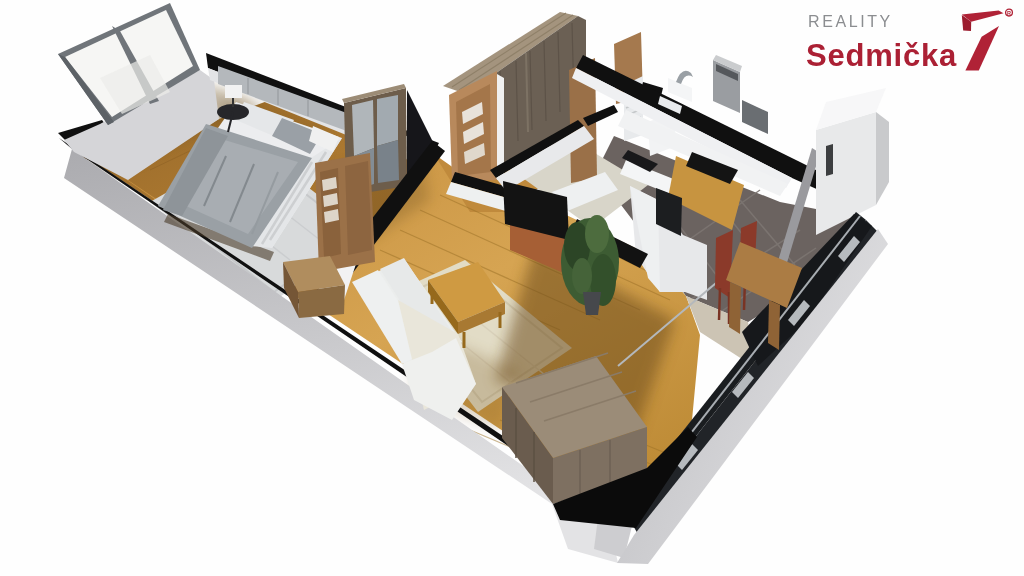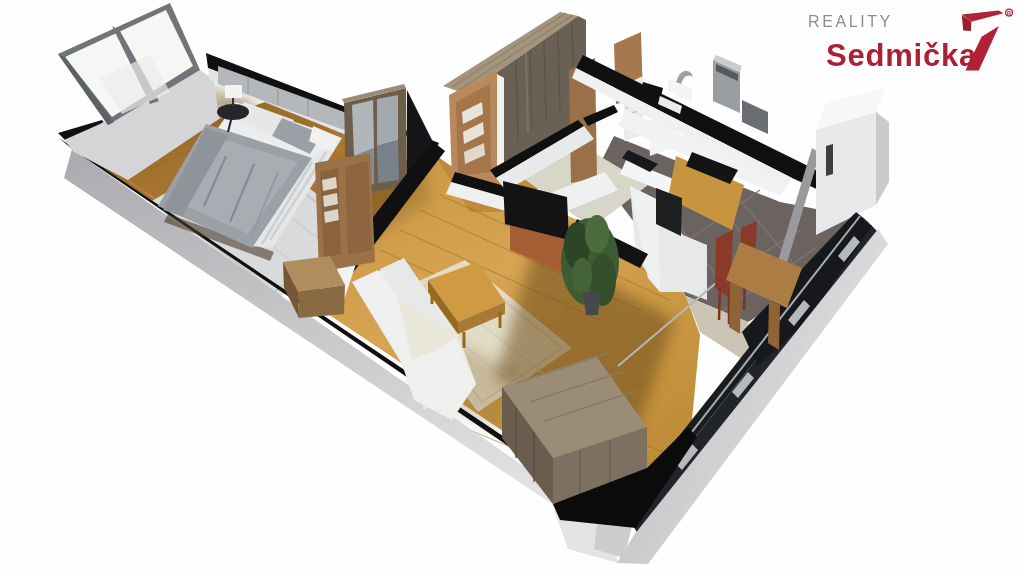--- a/index.html
+++ b/index.html
@@ -289,21 +289,21 @@
 <line x1="534" y1="432" x2="534" y2="482" stroke="#5c5043" stroke-width="1.5"></line>
 <polygon points="553,458 647,427 647,473 553,504" fill="#7e7061"></polygon>
 <line x1="580" y1="450" x2="580" y2="496" stroke="#6e6154" stroke-width="1.5"></line>
 <line x1="610" y1="440" x2="610" y2="486" stroke="#6e6154" stroke-width="1.5"></line>
 
 <polygon points="553,504 647,468 688,427 697,437 636,528 560,520" fill="#0b0b0b"></polygon>
 </svg>
 
 
 <div style="position:absolute;left:808px;top:13px;color:#8b8d90;font-size:16px;letter-spacing:2.6px;">REALITY</div>
-<div id="sed" style="position:absolute;left:826px;top:38px;color:#ab2034;font-size:31px;font-weight:bold;letter-spacing:0.8px;">Sedmička</div>
+<div id="sed" style="position:absolute;left:806px;top:38px;color:#ab2034;font-size:31px;font-weight:bold;letter-spacing:0.8px;">Sedmička</div>
 <svg style="position:absolute;left:955px;top:5px;" width="69" height="72" viewBox="0 0 69 72">
   <polygon points="6.8,9.6 43.6,5.6 48.5,8.2 16.2,16.8" fill="#b02236"></polygon>
   <polygon points="6.8,10 8.2,25.4 16,26 16.2,16.8" fill="#9c1c2e"></polygon>
   <polygon points="26.6,31.8 44,20.9 23.8,65.5 10.4,65.5" fill="#b02236"></polygon>
   <circle cx="54" cy="7.6" r="3.4" fill="none" stroke="#b02236" stroke-width="1.3"></circle>
   <text x="54" y="10" font-size="5.5" fill="#b02236" text-anchor="middle" font-weight="bold">R</text>
 </svg>
 </div>
 
 </body></html>

